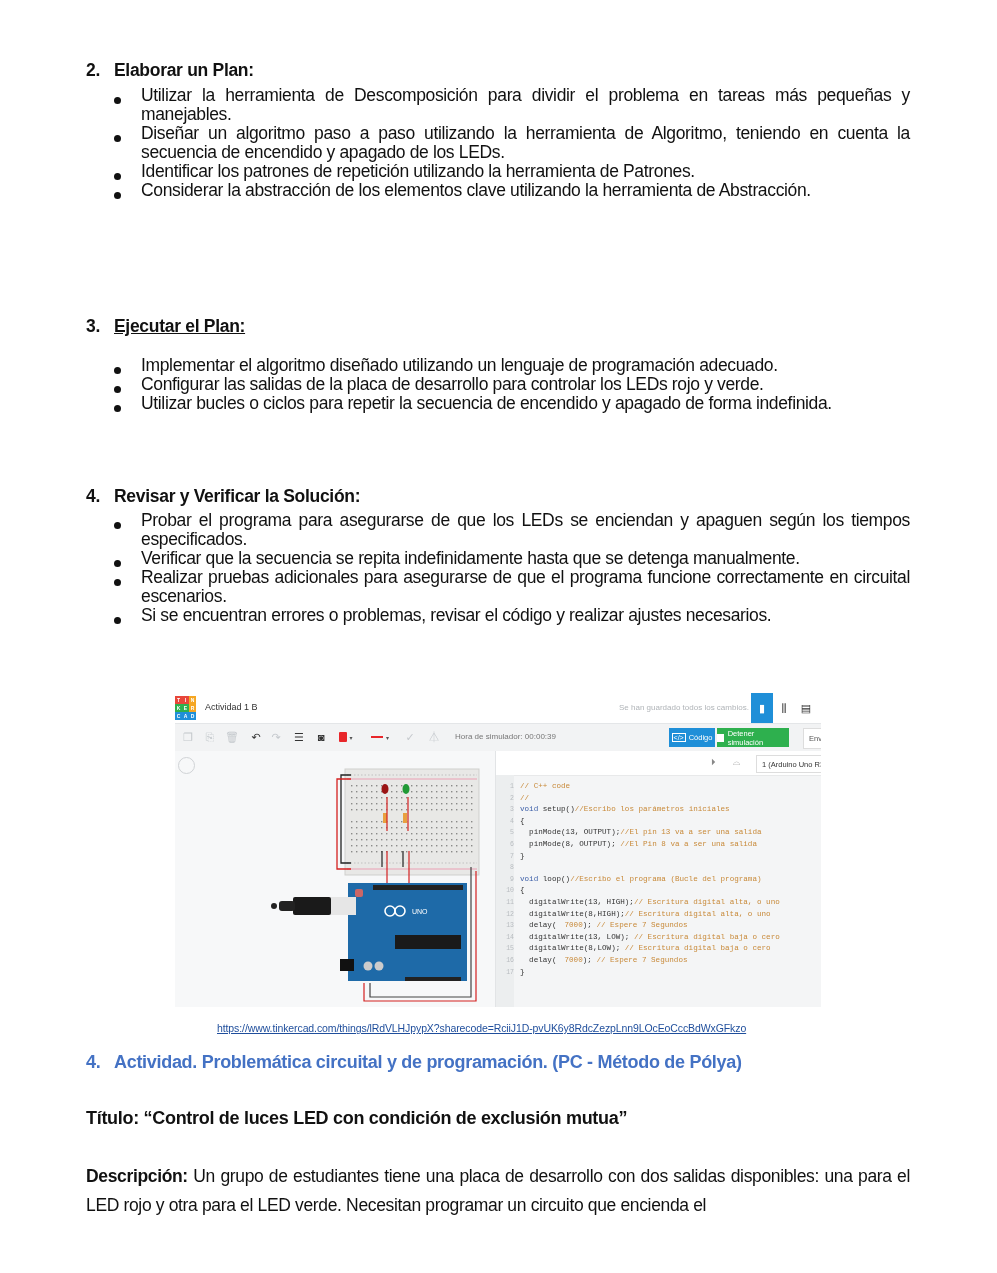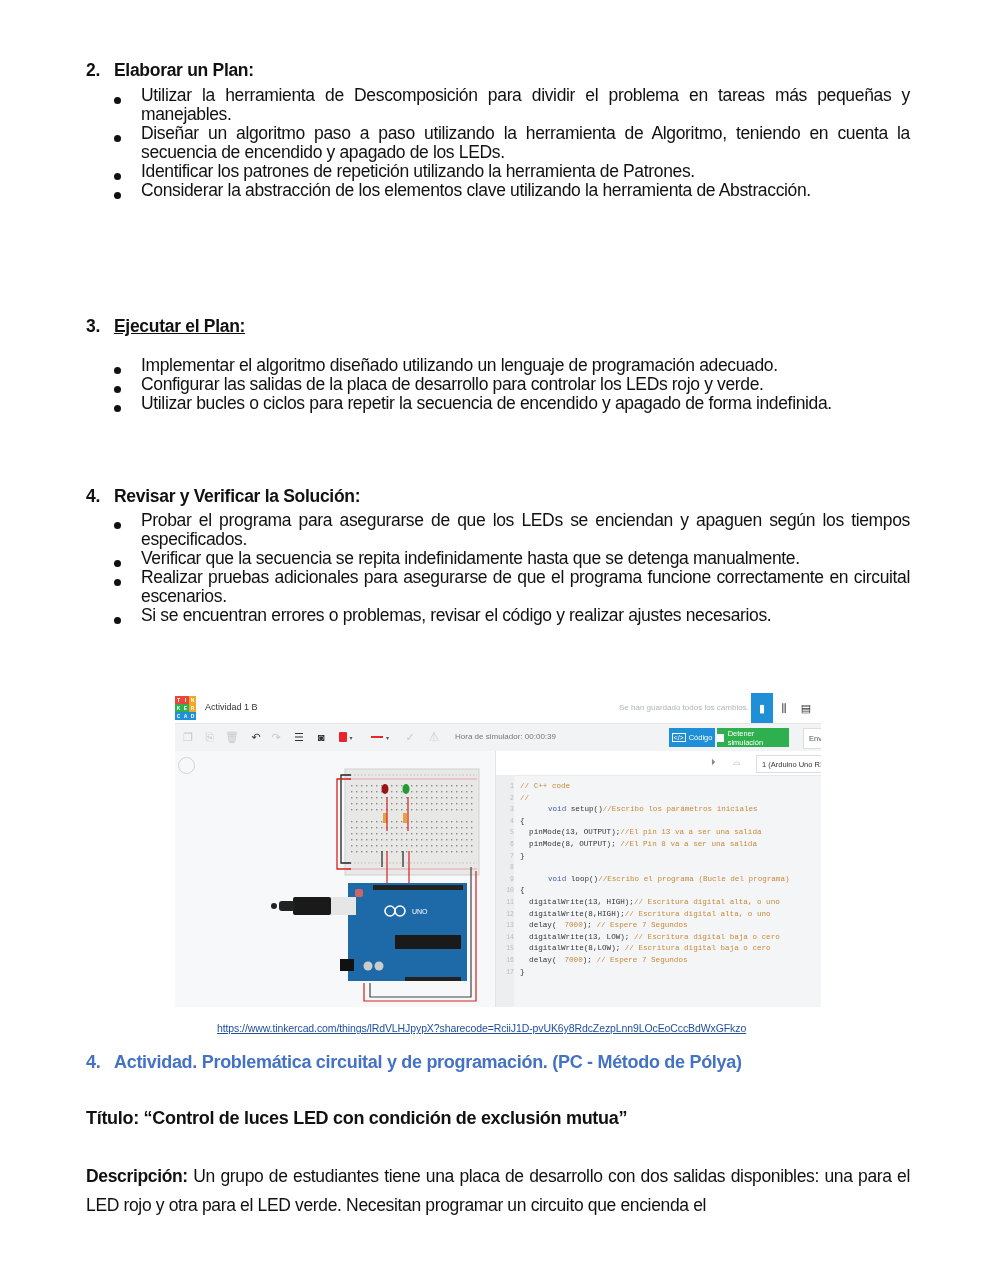--- a/index.html
+++ b/index.html
@@ -35,21 +35,21 @@
   .btn-stop .sq { width:7px; height:8px; background:#fff; display:inline-block; }
   .btn-send { position:absolute; left:628px; top:4px; width:30px; height:19px; background:#fff; color:#555; font-size:7.5px; display:flex; align-items:center; padding-left:5px; border:1px solid #ddd; }
   .canvas { position:absolute; left:0; top:58px; width:320px; height:256px; background:#f7f8f9; }
   .codepane { position:absolute; left:320px; top:58px; width:326px; height:256px; background:#f4f5f6; border-left:1px solid #e2e4e6; }
   .code-top { position:absolute; left:0; top:0; width:326px; height:24px; background:#fff; border-bottom:1px solid #e8e9ea; }
   .code-top .ico { position:absolute; top:6px; font-size:9px; color:#888; }
   .board-select { position:absolute; left:260px; top:4px; width:70px; height:16px; font-size:7.5px; color:#333; display:flex; align-items:center; padding-left:5px; border:1px solid #ddd; background:#fff; }
   .code { position:absolute; left:4px; top:30px; font-family:"Liberation Mono", monospace; font-size:7.6px; line-height:11.6px; color:#333; white-space:pre; }
   .code .ln { display:inline-block; width:14px; color:#b8bcc0; text-align:right; margin-right:6px; font-size:6.5px; }
   .code .cm { color:#c88a3a; }
-  .code .kw { color:#3b5ea8;margin-left:28px; }
+  .code .kw { color:#3b5ea8; }
   .code .num { color:#c88a3a;margin-left:8px; }
   .gutter { position:absolute; left:0; top:24px; width:18px; height:232px; background:#eceeef; }
 </style>
 </head>
 <body>
 
 <div class="doc">
 
   <div class="sec-title" style="top:60px;">
     <span class="num">2.</span><span>Elaborar un Plan:</span>

